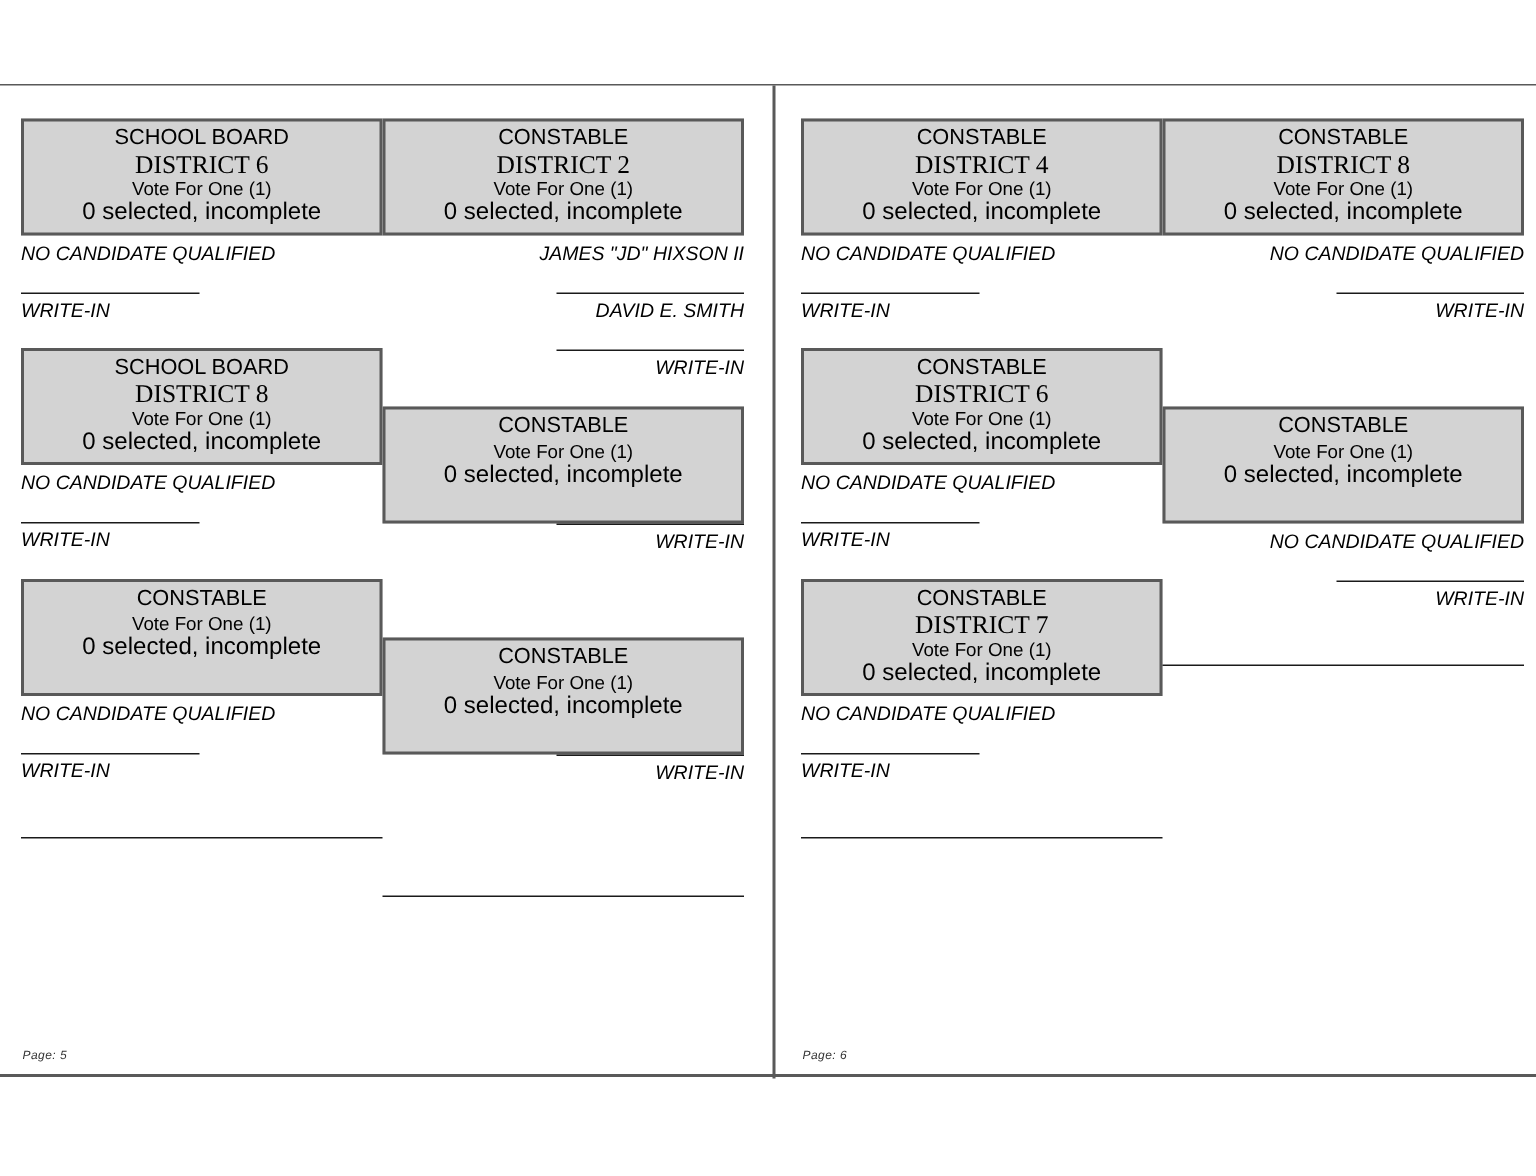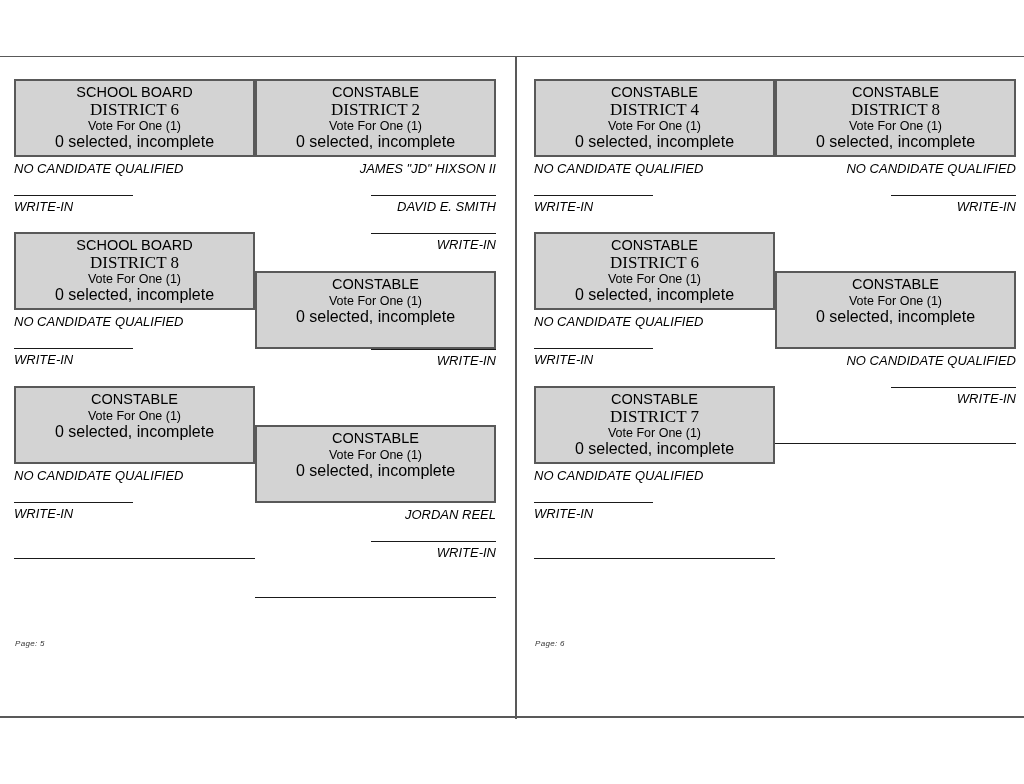--- a/index.html
+++ b/index.html
@@ -128,21 +128,21 @@
   .group-rule {
     position: absolute;
     height: 0;
     border-top: 1px solid #1a1a1a;
     width: 241px;
   }
 
   
   .page-number {
     position: absolute;
-    top: 582px;
+    top: 642px;
     font-size: 8px;
     font-style: italic;
     color: #333333;
     letter-spacing: 0.3px;
   }
   .page-left  .page-number { left: 15px; }
   .page-right .page-number { left: 18px; text-align: center; }
 </style>
 </head>
 <body>
@@ -241,23 +241,20 @@
           </div>
         </div>
         <div class="contest" style="top: 368px;">
           <div class="contest-header">
             <div class="c-office">CONSTABLE</div>
             <div class="c-vote-for">Vote For One (1)</div>
             <div class="c-status">0 selected, incomplete</div>
           </div>
           <div class="choices align-right">
             <div class="choice">
-              <div class="choice-label">JORDAN REEL</div>
-            </div>
-            <div class="choice">
               <div class="rule"></div>
               <div class="choice-label">WRITE-IN</div>
             </div>
           </div>
         </div>
         <div class="group-rule" style="top: 540px;"></div>
       </div>
     <div class="page-number">Page: 5</div>
   </div>
 

